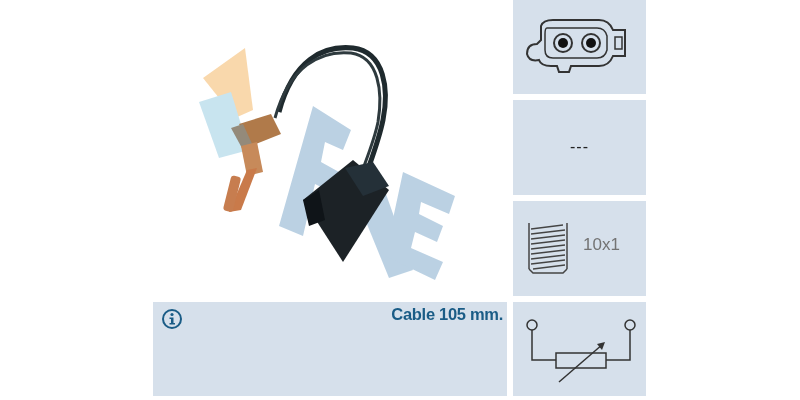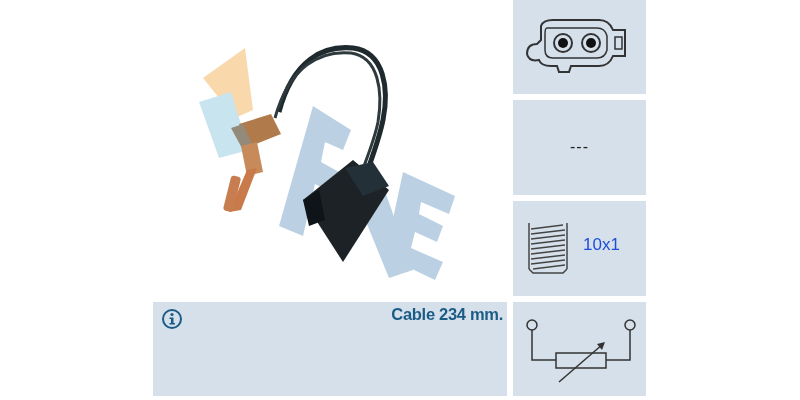--- a/index.html
+++ b/index.html
@@ -12,21 +12,21 @@
     #p-dash { left: 513px; top: 100px; width: 133px; height: 95px; }
     #p-thread { left: 513px; top: 201px; width: 133px; height: 95px; }
     #p-symbol { left: 513px; top: 302px; width: 133px; height: 94px; }
     #p-info { left: 153px; top: 302px; width: 354px; height: 94px; }
 
     .dash-text {
       position: absolute; left: 0; right: 0; top: 38px; text-align: center;
       font-size: 16px; color: #222; letter-spacing: 1px;
     }
     .thread-text {
-      position: absolute; left: 70px; top: 34px; font-size: 17px; color: #1d4ed8;
+      position: absolute; left: 70px; top: 34px; font-size: 17px; color: #737373;
     }
     .info-icon { position: absolute; left: 8px; top: 6px; }
     .info-text {
       position: absolute; right: 4px; top: 2px; text-align: right;
       color: #1a5c86; font-size: 16.5px; font-weight: bold; line-height: 20px;
       letter-spacing: -0.3px;
     }
     .product { position: absolute; left: 153px; top: 0; width: 354px; height: 296px; }
     svg { display: block; }
   </style>
@@ -110,15 +110,15 @@
 
 <div id="p-info" class="panel">
   <span class="info-icon">
     <svg width="22" height="22" viewBox="0 0 22 22">
       <circle cx="11" cy="11" r="9" fill="none" stroke="#1a5c86" stroke-width="2"></circle>
       <circle cx="11" cy="6.5" r="1.6" fill="#1a5c86"></circle>
       <path d="M8.5,9.5 L12.5,9.5 L12.5,15 L14,15 L14,16.5 L8.5,16.5 L8.5,15 L10,15 L10,11 L8.5,11 Z" fill="#1a5c86"></path>
     </svg>
   </span>
   <div class="info-text">
-    <div>Cable 234 mm.</div>
+    <div>Cable 105 mm.</div>
   </div>
 </div>
 
 </body></html>

